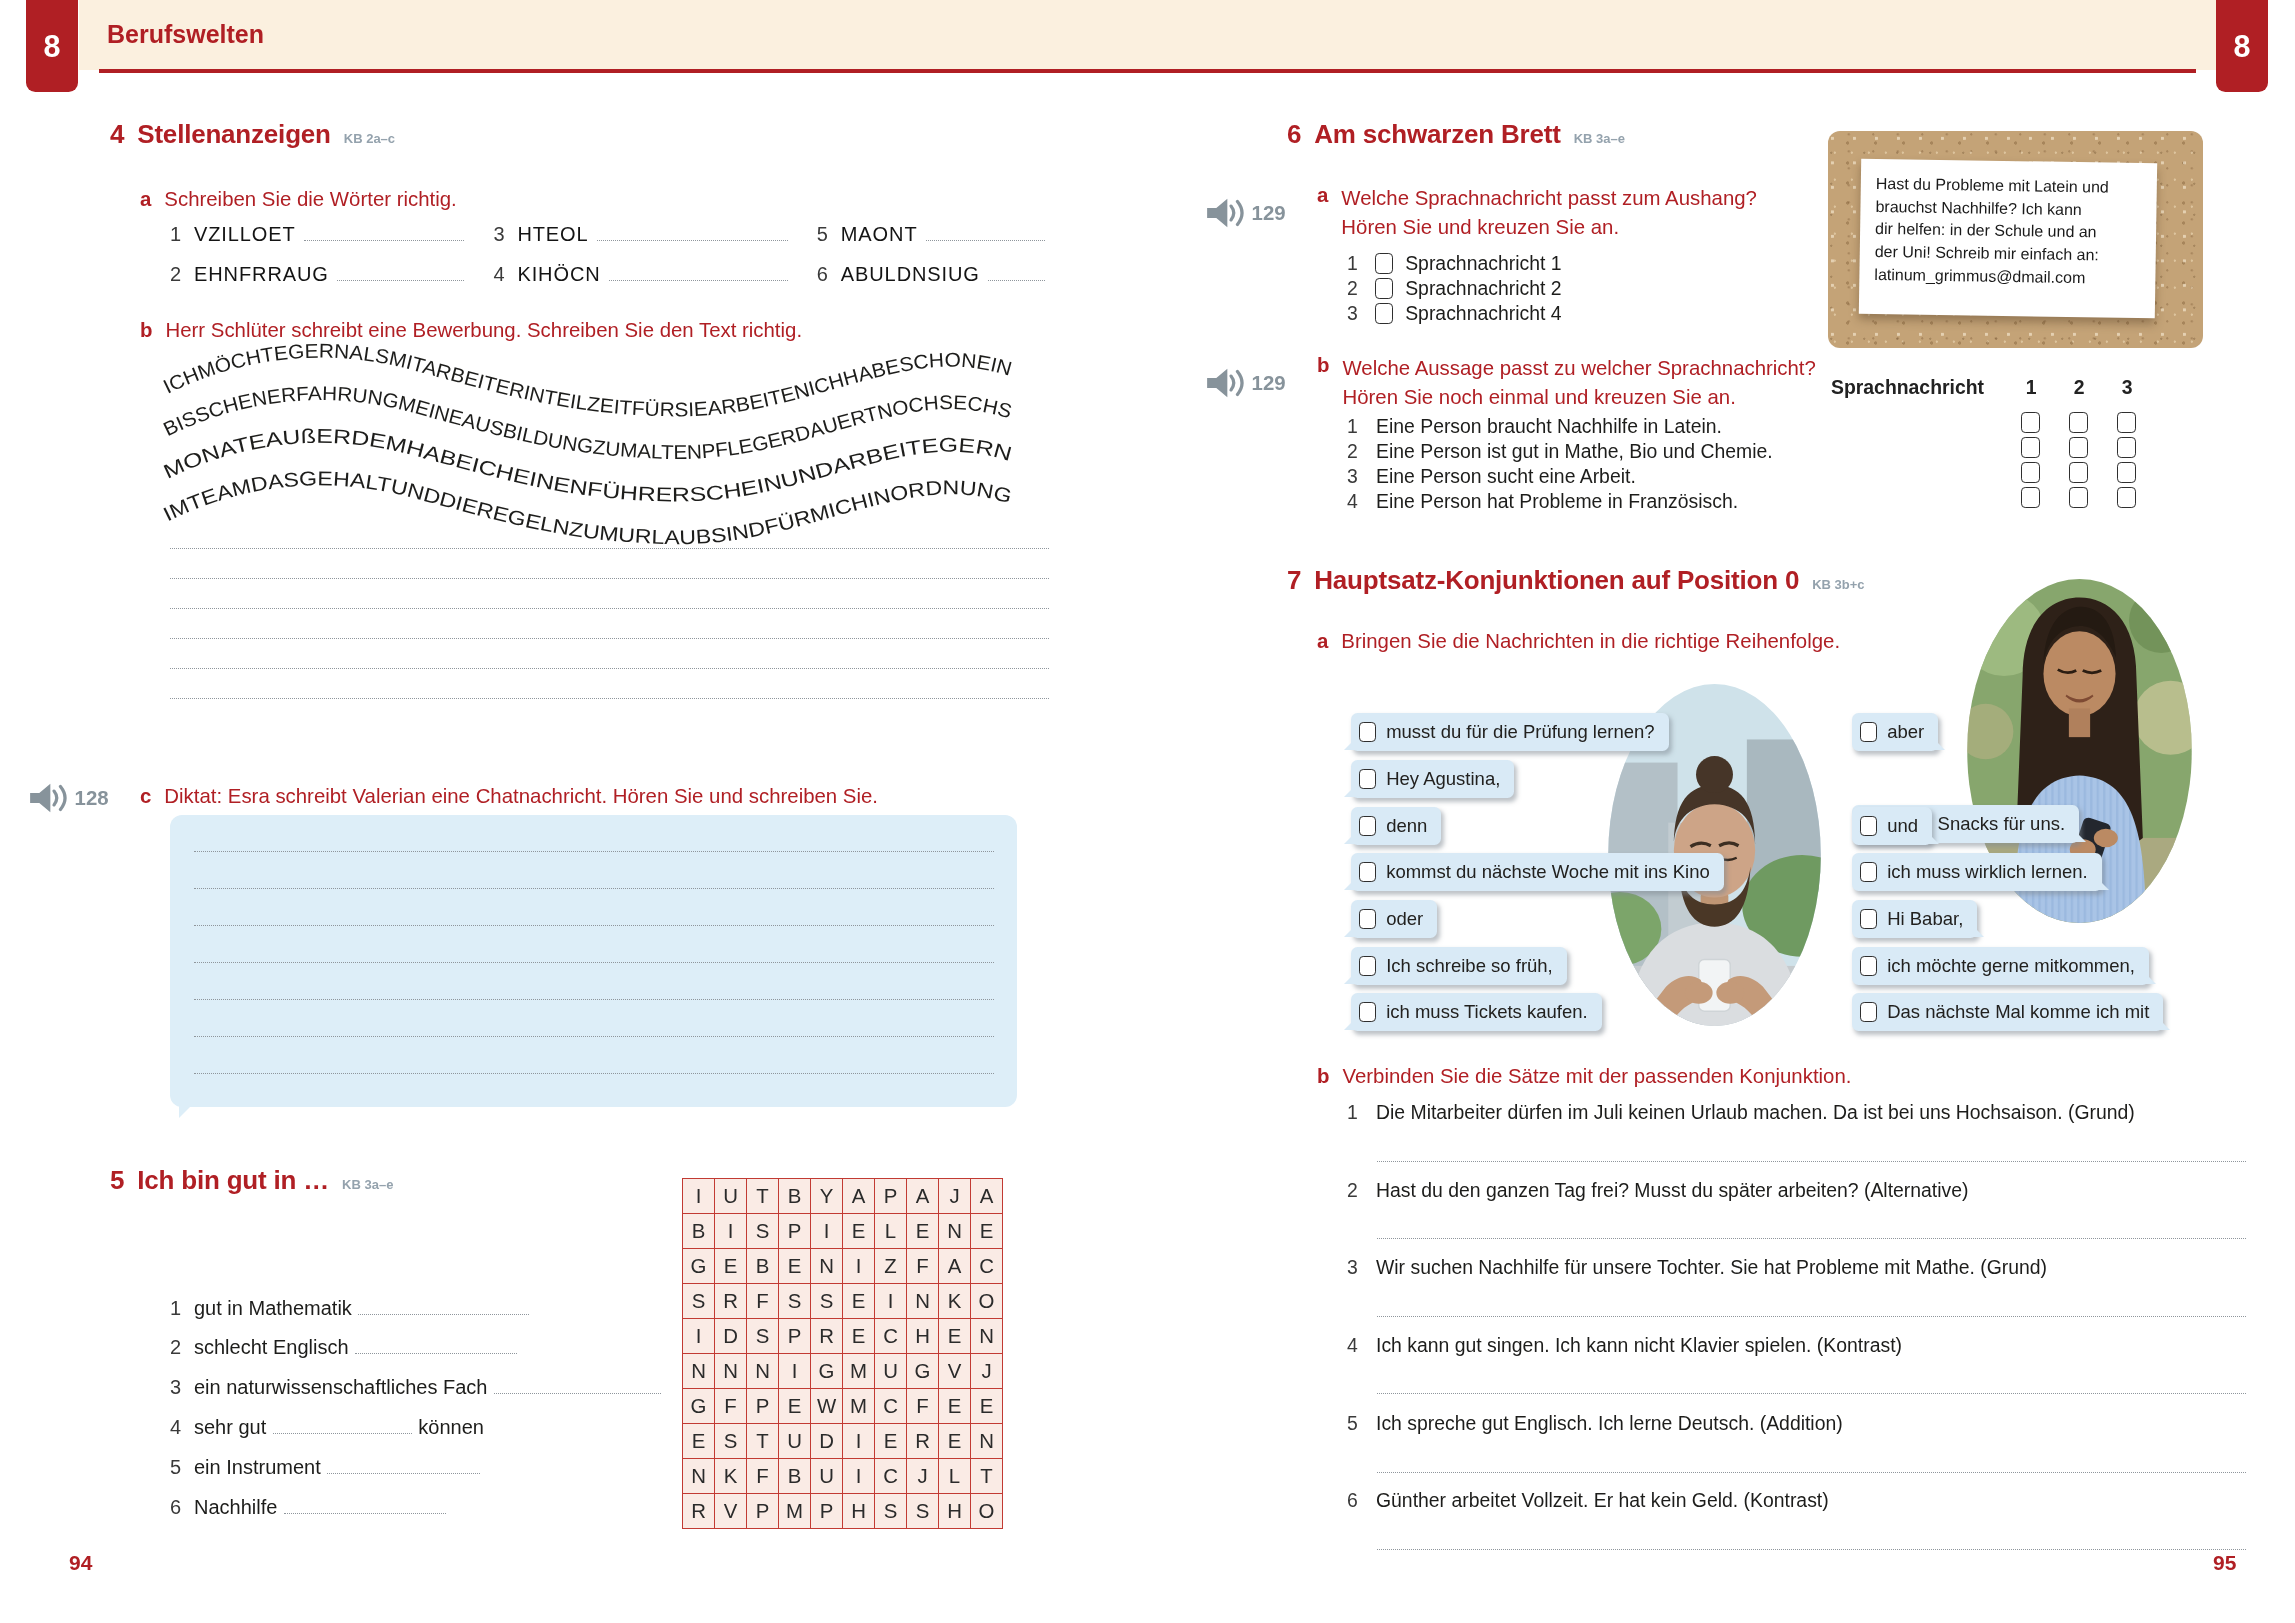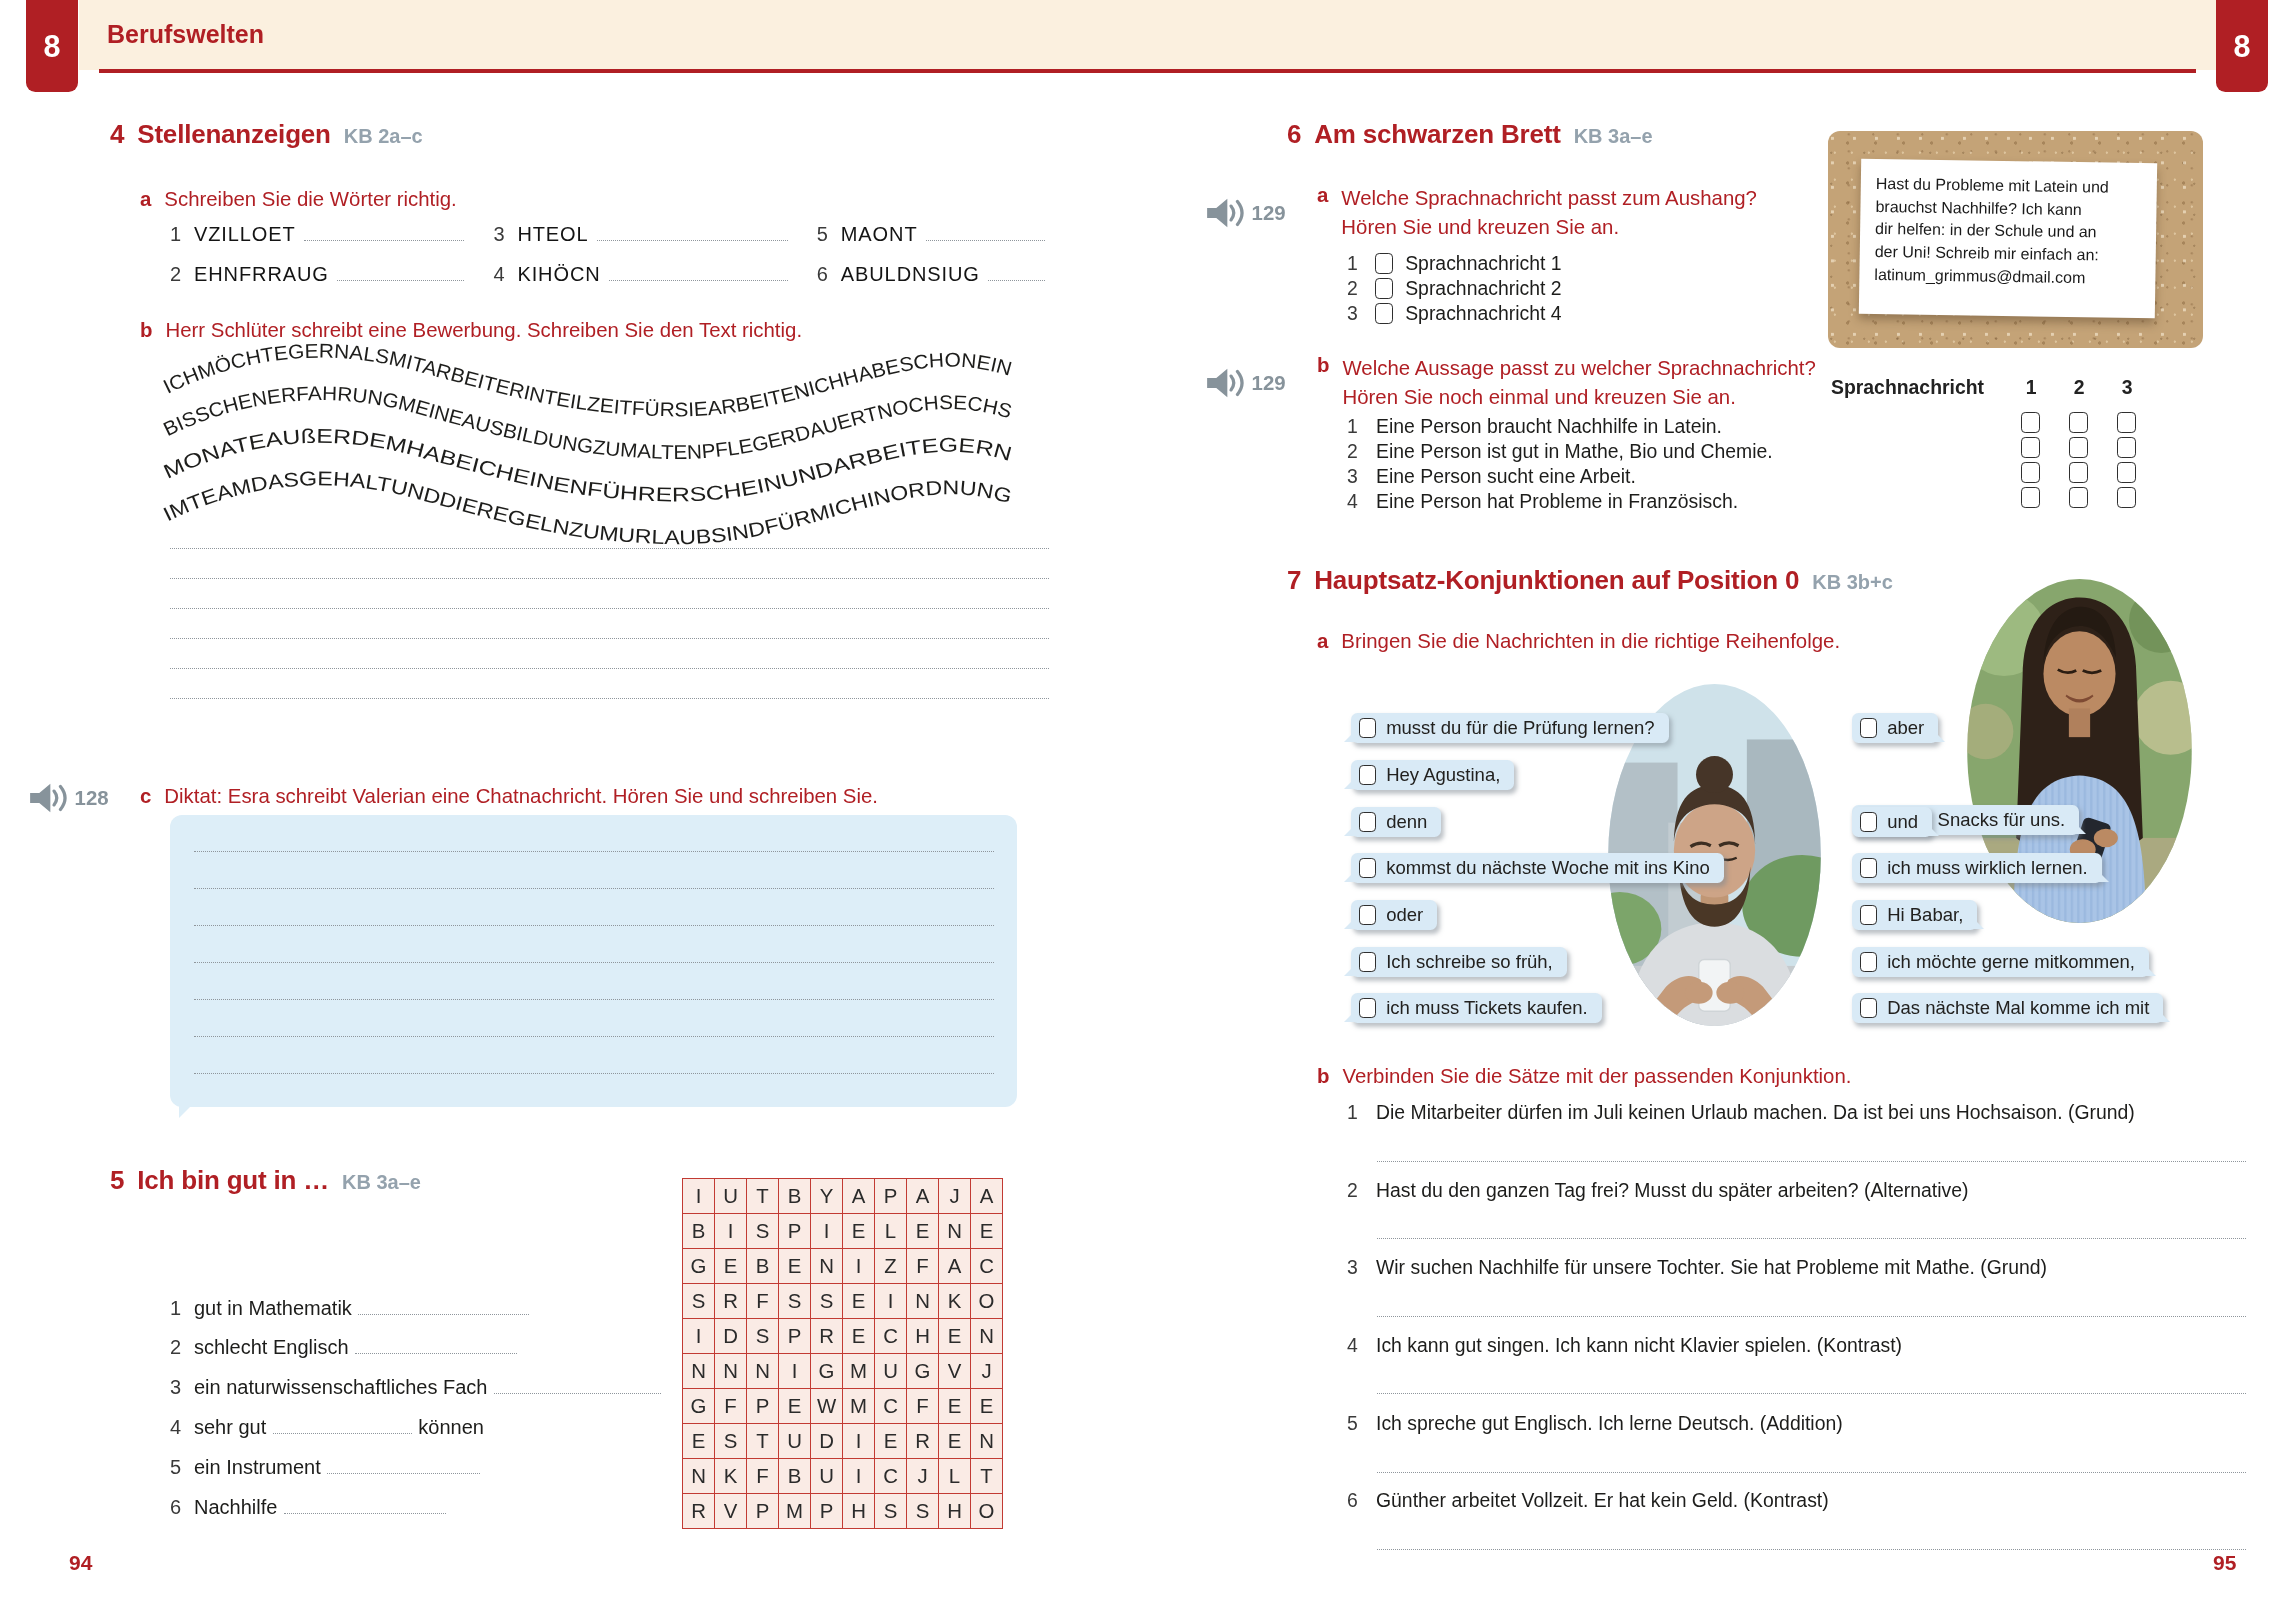--- a/index.html
+++ b/index.html
@@ -6,38 +6,38 @@
     --red:#b01f24; --cream:#fbf0df; --kb:#94a2ad; --ink:#1d1d1b;
     --bubble:#d9eaf6; --boxblue:#ddeef8; --gridbg:#faebe5; --gridline:#c23a33;
     --dot:#8f969c; --gray:#87939b;
   }
   html,body{margin:0;padding:0;background:#ffffff;}
   .sheet{position:relative;width:2295px;height:1623px;background:#fff;overflow:hidden;
          font-family:"Liberation Sans",sans-serif;color:var(--ink);}
   .abs{position:absolute;}
   .hrow{display:flex;align-items:baseline;gap:13px;}
   .exnum,.extitle{font-weight:700;color:var(--red);font-size:26px;letter-spacing:-0.2px;}
-  .kb{font-weight:700;color:var(--kb);font-size:20px;}
+  .kb{font-weight:700;color:var(--kb);font-size:13px;}
   .lab{font-weight:700;color:var(--red);font-size:20.4px;}
   .red{color:var(--red);font-size:20.4px;line-height:1.4;}
   .pre{white-space:pre-line;}
   .body43{font-size:20px;color:var(--ink);}
   .num{color:#3a3a3a;font-size:20px;flex:0 0 24px;}
   .scword{font-size:20px;letter-spacing:0.9px;color:#141414;}
   .dotfill{flex:1;border-bottom:1.9px dotted var(--dot);margin:0 3.7px 2.8px 8.3px;height:18.5px;}
   .wline{display:inline-block;border-bottom:1.9px dotted var(--dot);height:18.5px;margin:0 6.5px;}
   .dotline{position:absolute;border-bottom:1.9px dotted var(--dot);height:1.9px;}
   .cb{display:inline-block;width:18.5px;height:21px;background:#fff;border:1.9px solid #2f2f2f;
       border-radius:4.2px;box-sizing:border-box;flex:0 0 auto;}
   .hdr-band{background:var(--cream);}
   .tab{background:var(--red);border-radius:0 0 9.3px 9.3px;display:flex;align-items:center;
        justify-content:center;color:#fff;font-size:30.5px;font-weight:700;}
   .audio{display:flex;align-items:center;gap:4.6px;}
   .audio b{font-size:20.4px;color:var(--gray);}
-  .bubble{position:absolute;height:30px;background:var(--bubble);border-radius:6.5px;
+  .bubble{position:absolute;height:38px;background:var(--bubble);border-radius:6.5px;
           padding:0 14px 0 8.3px;display:flex;align-items:center;gap:10.2px;
           box-shadow:2.3px 3.2px 4.2px rgba(125,135,145,.5);z-index:5;}
   .bubble .cb{width:16.7px;height:20.4px;border-width:1.6px;}
   .bt{font-size:18.5px;color:#22211f;white-space:nowrap;}
   .bl::after{content:"";position:absolute;left:-7px;bottom:1.4px;border:6px solid transparent;
              border-right-color:var(--bubble);border-bottom-color:var(--bubble);}
   .br::after{content:"";position:absolute;right:-7px;bottom:1.4px;border:6px solid transparent;
              border-left-color:var(--bubble);border-bottom-color:var(--bubble);}
   .writebox{background:var(--boxblue);border-radius:12px;}
   .writebox::after{content:"";position:absolute;left:9.3px;bottom:-11px;border:7.4px solid transparent;

